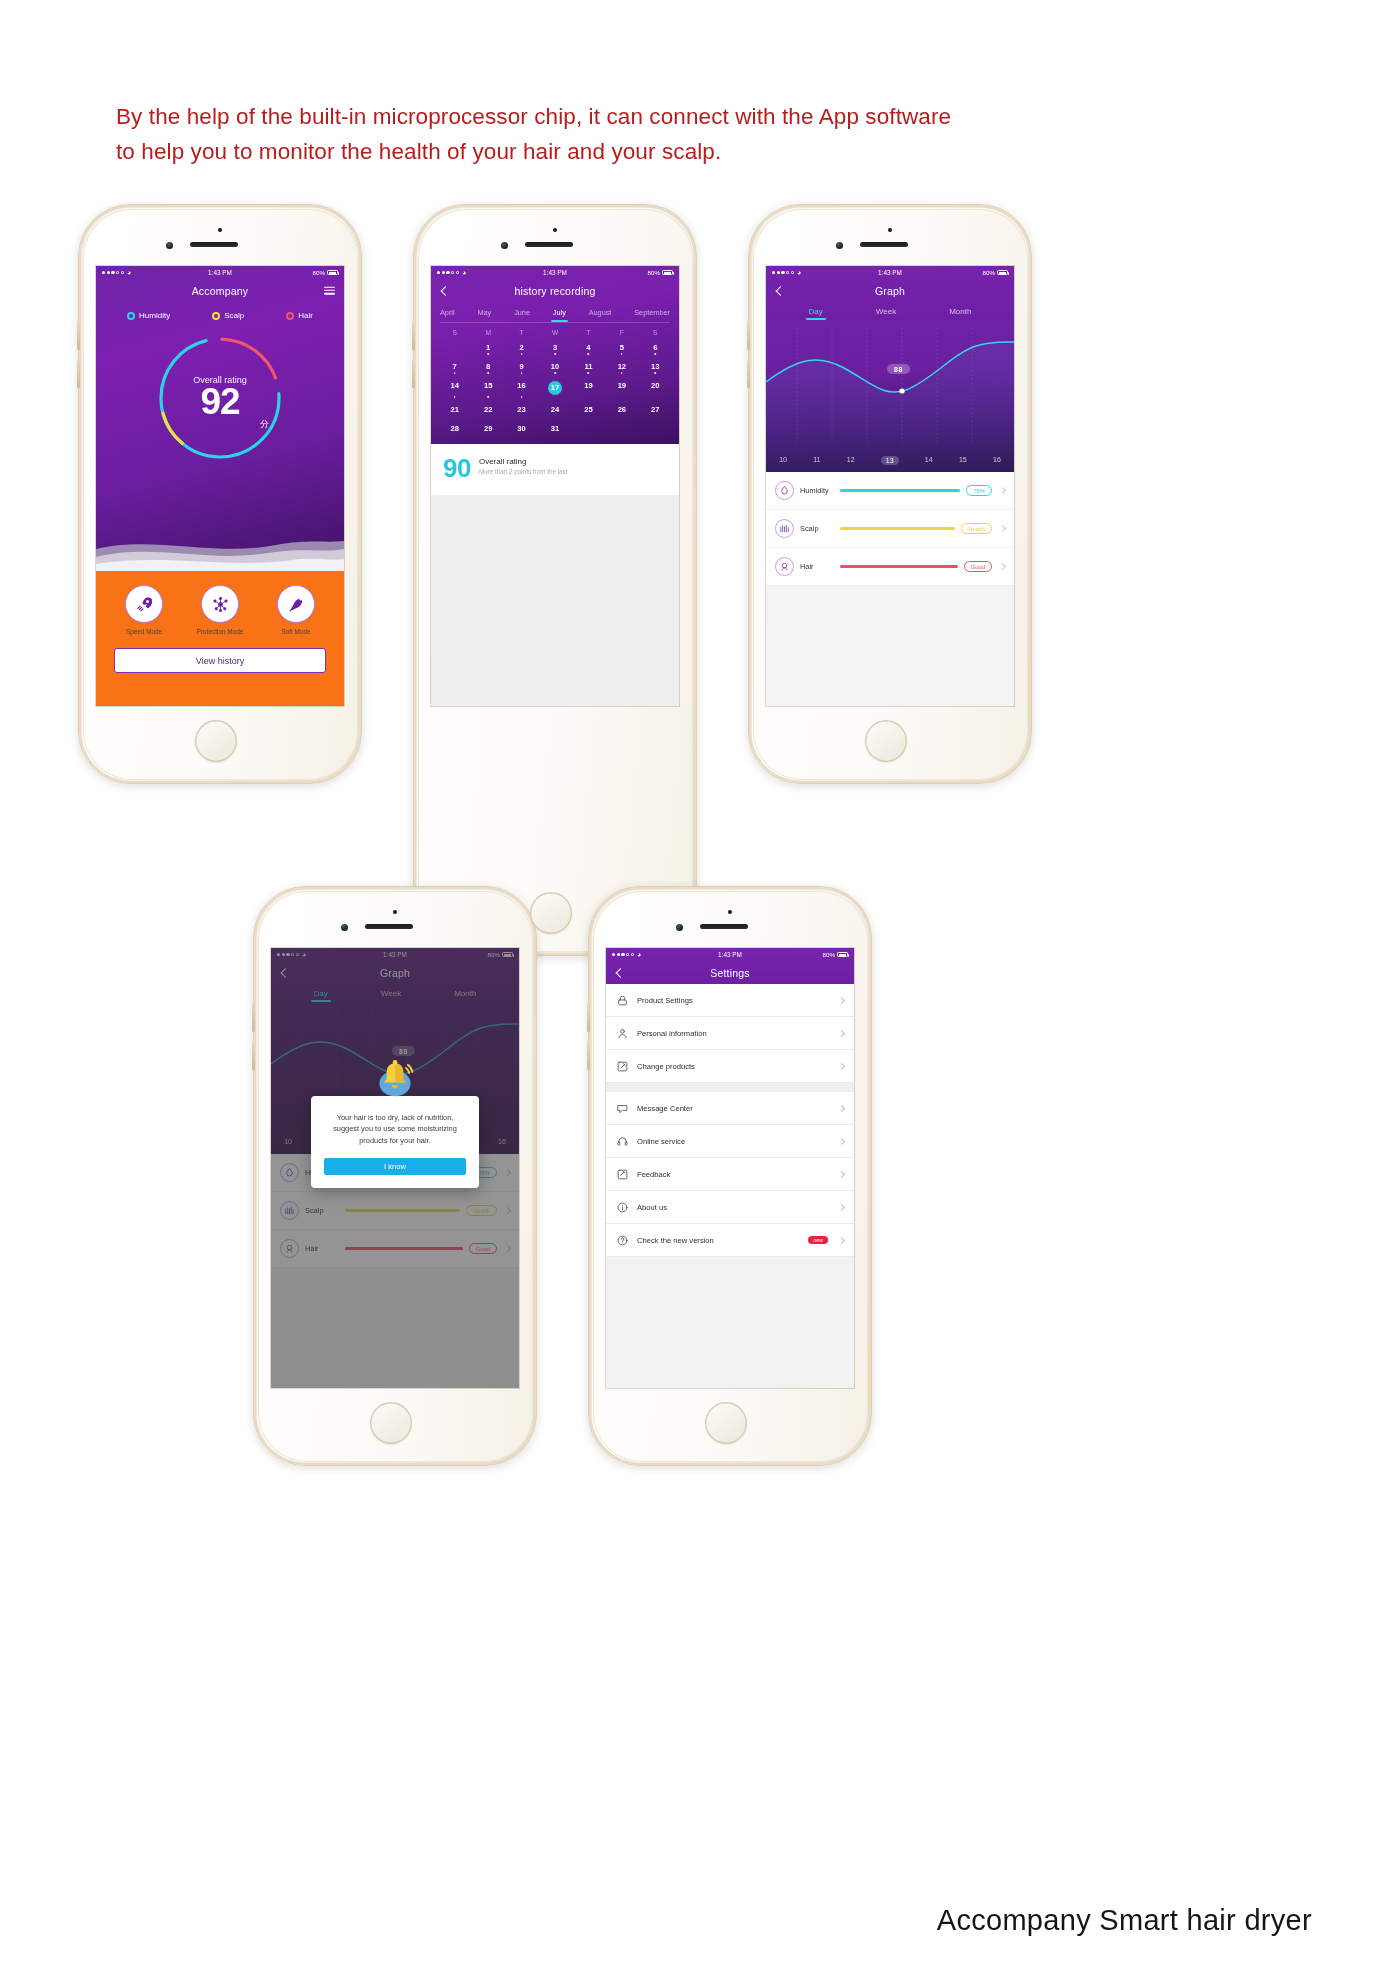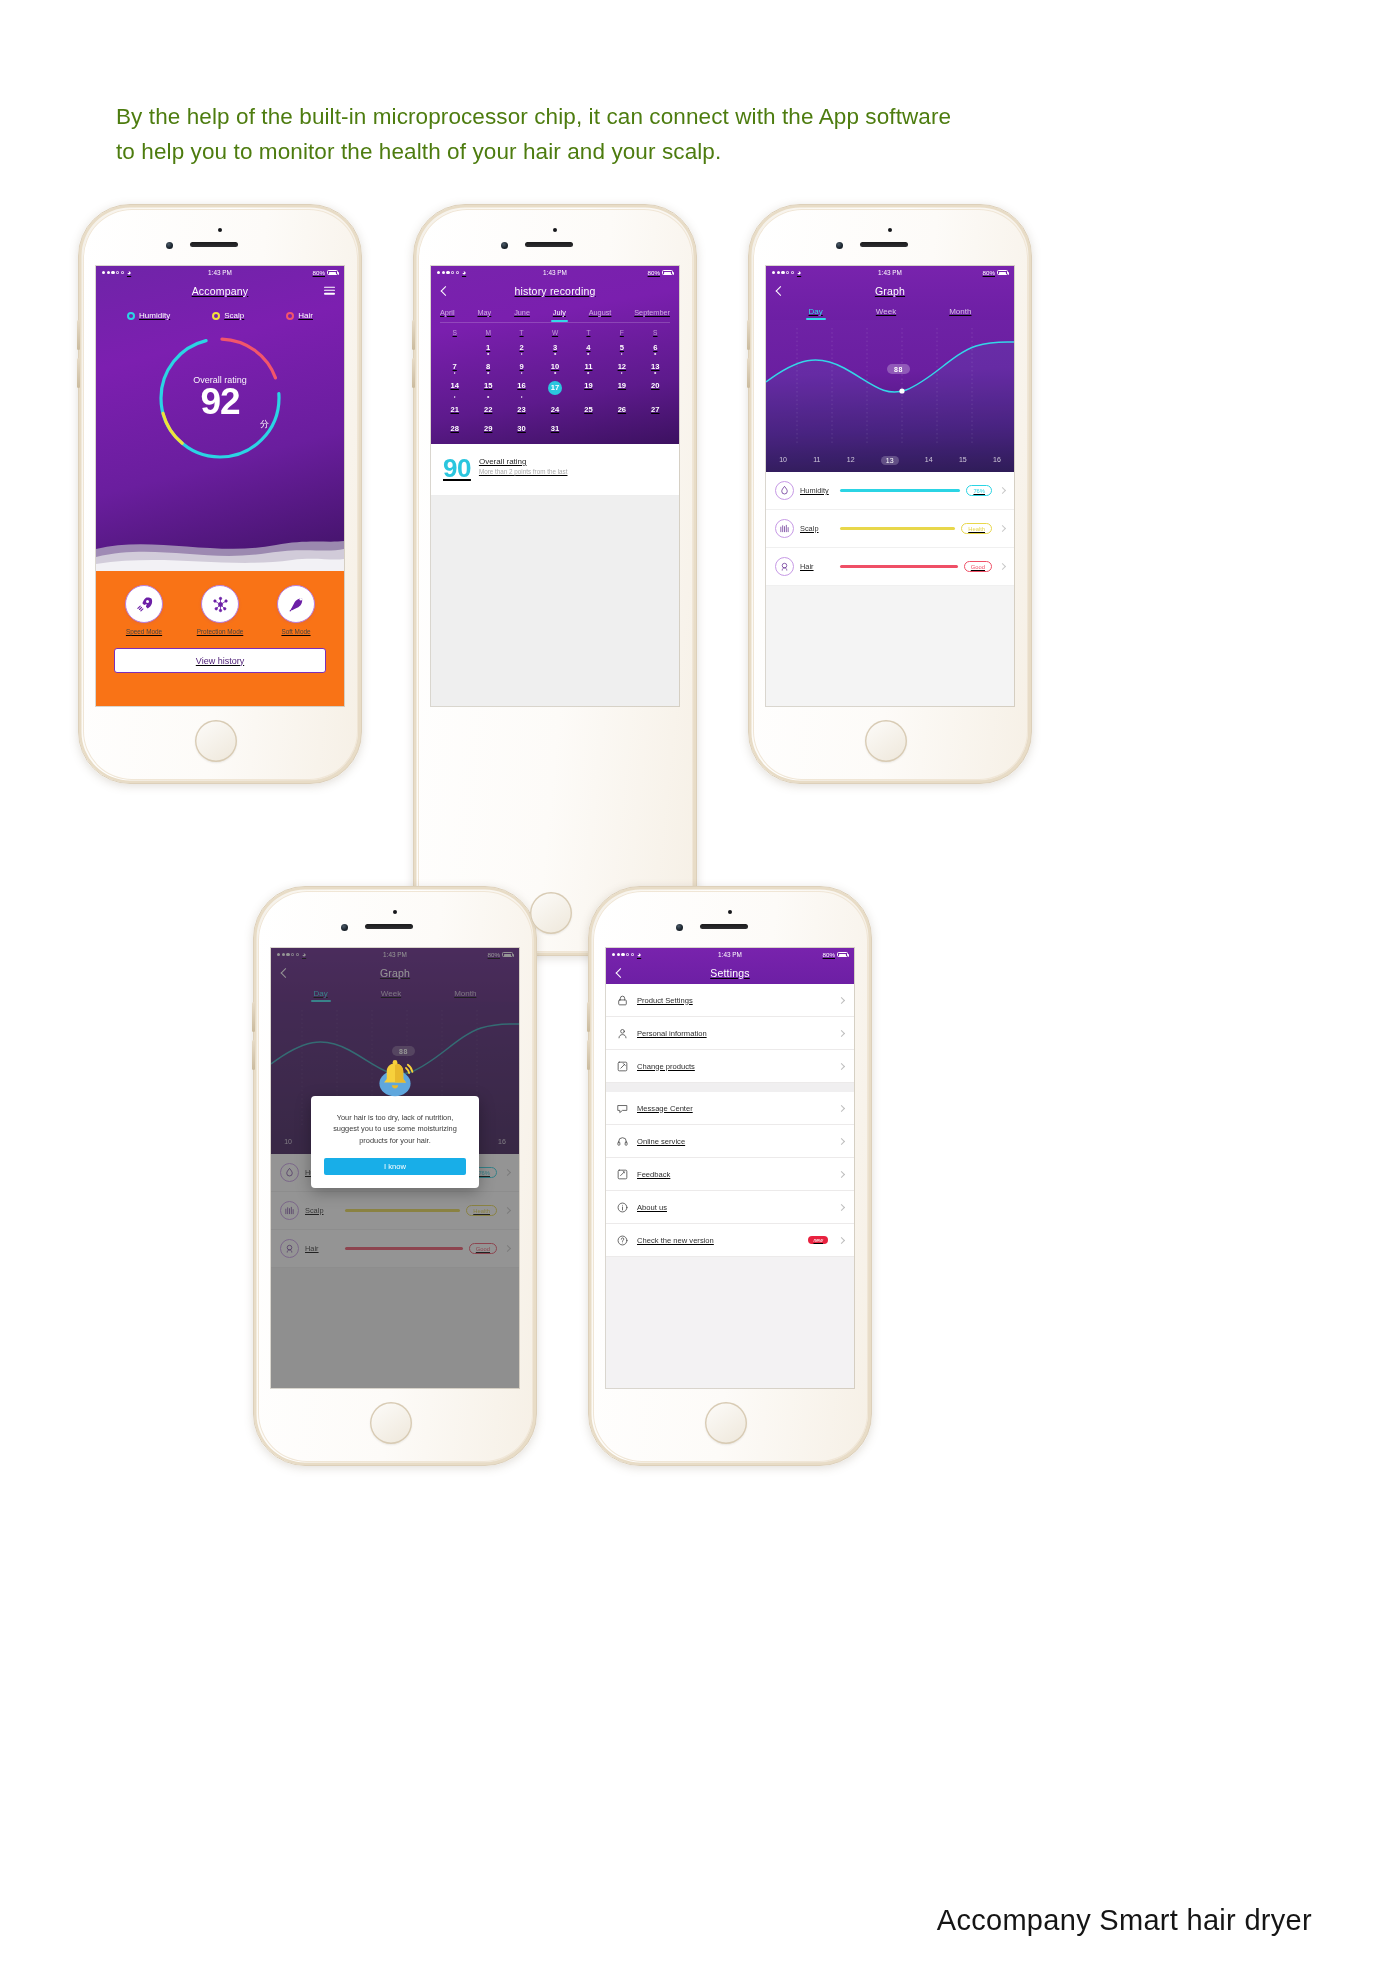--- a/index.html
+++ b/index.html
@@ -1,41 +1,40 @@
 <!DOCTYPE html>
 <html><head>
 <meta charset="utf-8">
 <style>
   * { box-sizing: border-box; margin:0; padding:0; }
   body {
     width:1400px; height:1979px; background:#ffffff;
     font-family:"Liberation Sans", sans-serif; position:relative; overflow:hidden;
   }
   .intro { position:absolute; left:116px; top:100px; width:1000px; }
-  .intro p { font-size:22.5px; color:#4d7c0f; line-height:1.55; letter-spacing:.1px; }
+  .intro p { font-size:22.5px; color:#b91c1c; line-height:1.55; letter-spacing:.1px; }
   .footer { position:absolute; right:88px; bottom:42px; font-size:29px; color:#151515; letter-spacing:.3px; }
 
   
   .phone { position:absolute; }
   .shell {
     position:absolute; inset:0; border-radius:52px;
     background:linear-gradient(100deg,#f3efe7 0%,#fbf8f2 16%,#ffffff 40%,#f7f2ea 72%,#e3d7c4 100%);
     border:1px solid #ddd0ba;
     box-shadow:0 2px 10px rgba(120,105,80,.22), inset 0 0 0 2.5px #e8dcc6;
   }
   .shell:after{
     content:""; position:absolute; inset:3.5px; border-radius:49px;
     background:linear-gradient(96deg,#ffffff 0%,#fdfbf8 55%,#f6f0e6 100%);
     box-shadow:inset 0 0 0 1px #f0e6d6;
   }
   .btn-side{ position:absolute; width:3px; border-radius:2px; background:linear-gradient(180deg,#e6dac6,#cbbb9e); }
   .screen {
     position:absolute; overflow:hidden; background:#fff; z-index:4;
     box-shadow:0 0 0 1px rgba(150,140,120,.35);
-    text-decoration:underline;
   }
   .earpiece{ position:absolute; z-index:5; height:5px; border-radius:3px;
     background:linear-gradient(180deg,#1b1b1d,#2e2e31); }
   .camera{ position:absolute; z-index:5; border-radius:50%;
     background:radial-gradient(circle at 38% 32%,#4b5a68 0%,#1d2730 55%,#0d1116 100%);
     box-shadow:0 0 0 1px rgba(255,255,255,.55); }
   .sensor{ position:absolute; z-index:5; border-radius:50%; background:#16171a; }
   .home{ position:absolute; z-index:5; border-radius:50%;
     background:linear-gradient(145deg,#fdfcfa,#eee7da);
     box-shadow:inset 0 0 0 1.4px #d8cbb4, 0 1px 2px rgba(0,0,0,.08); }

